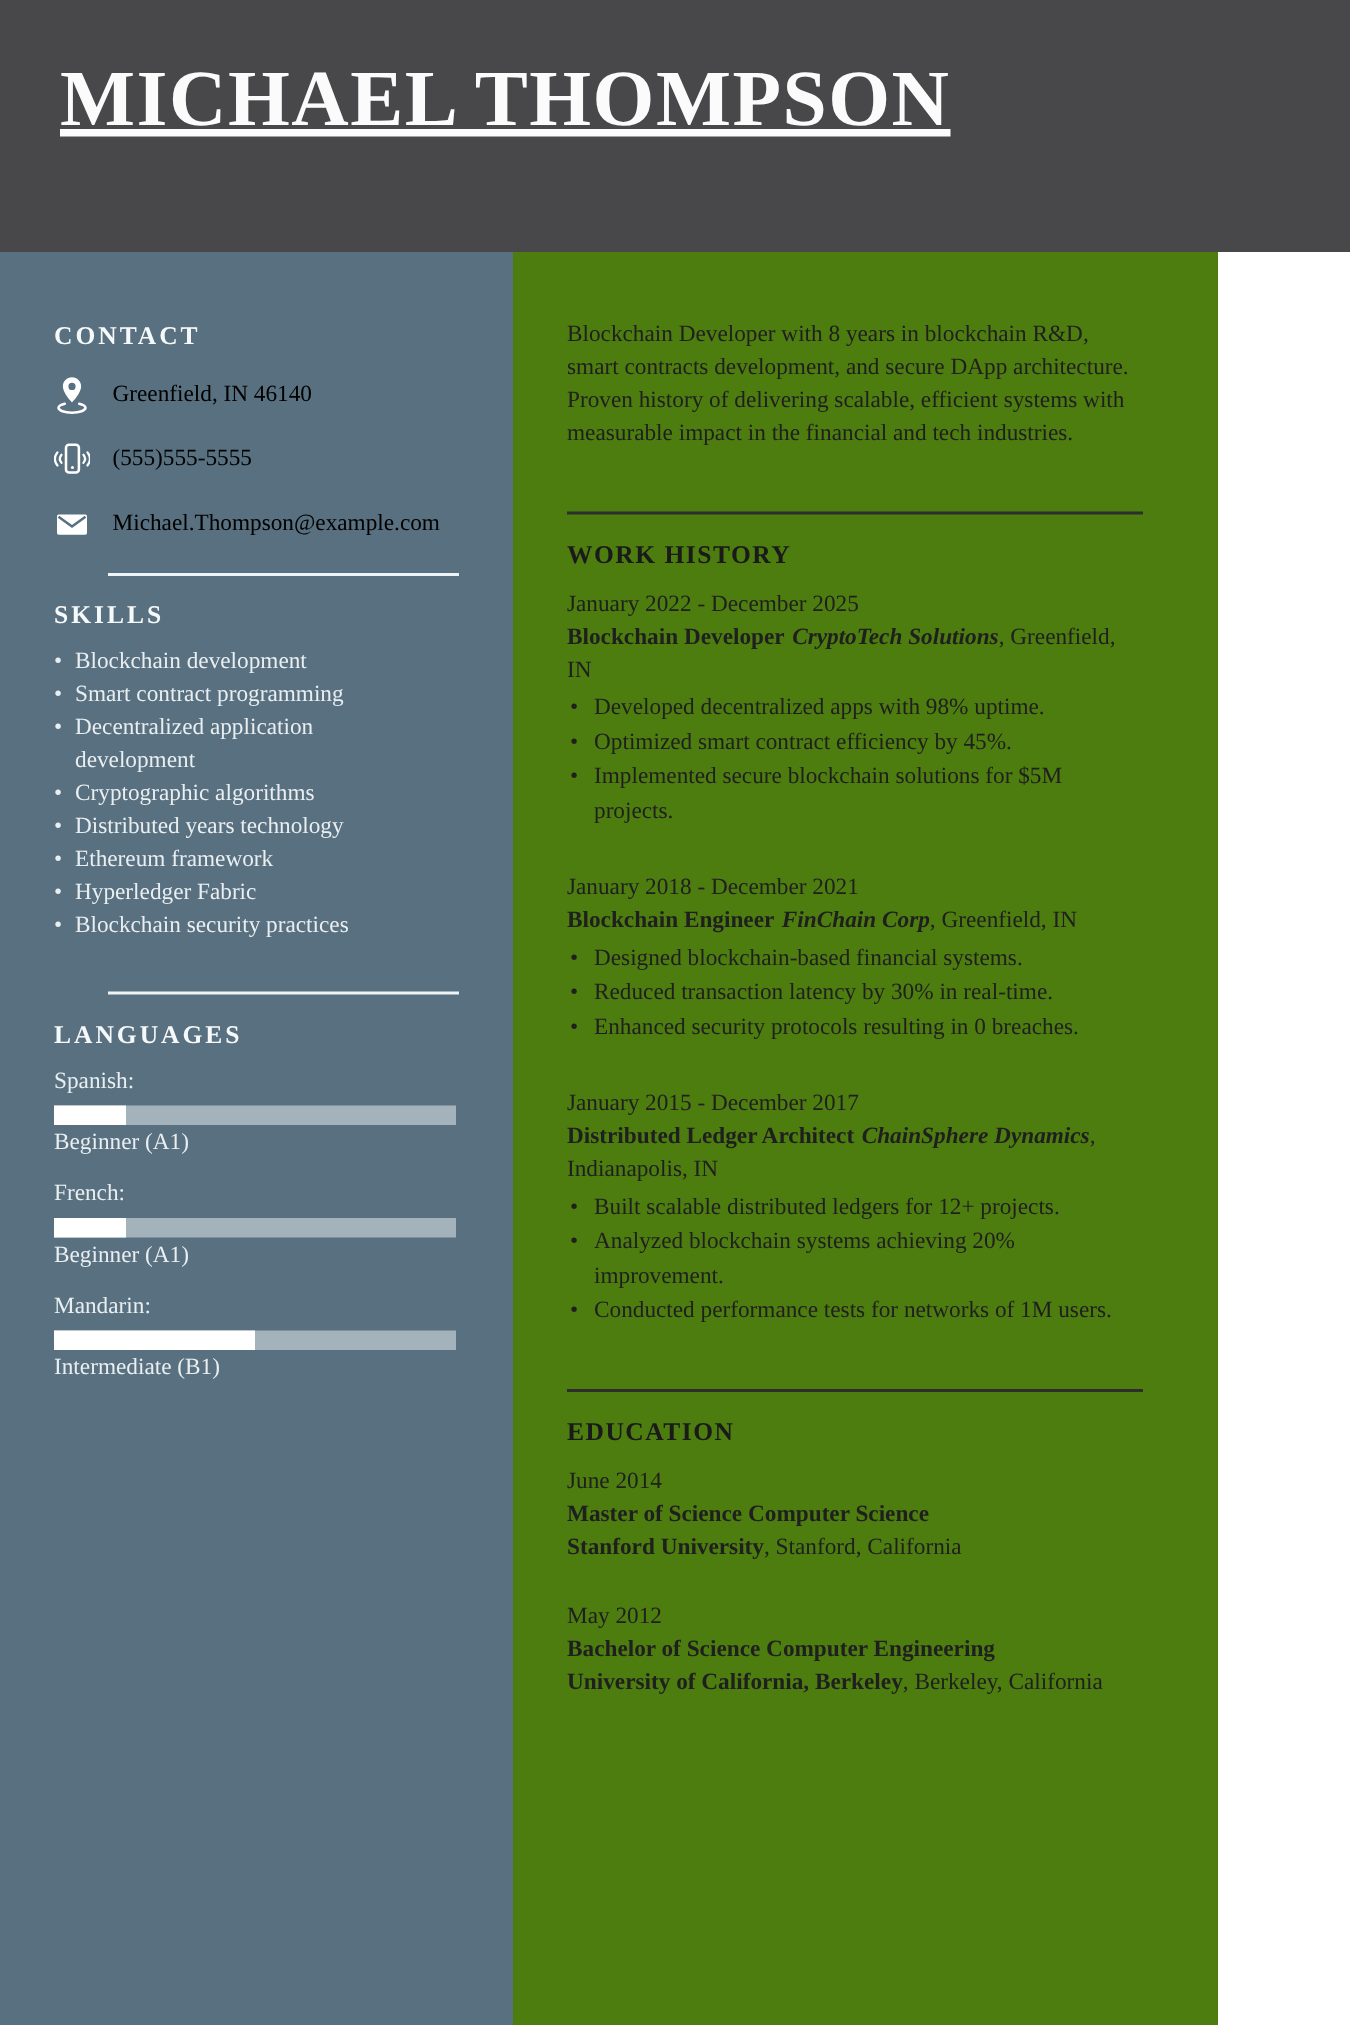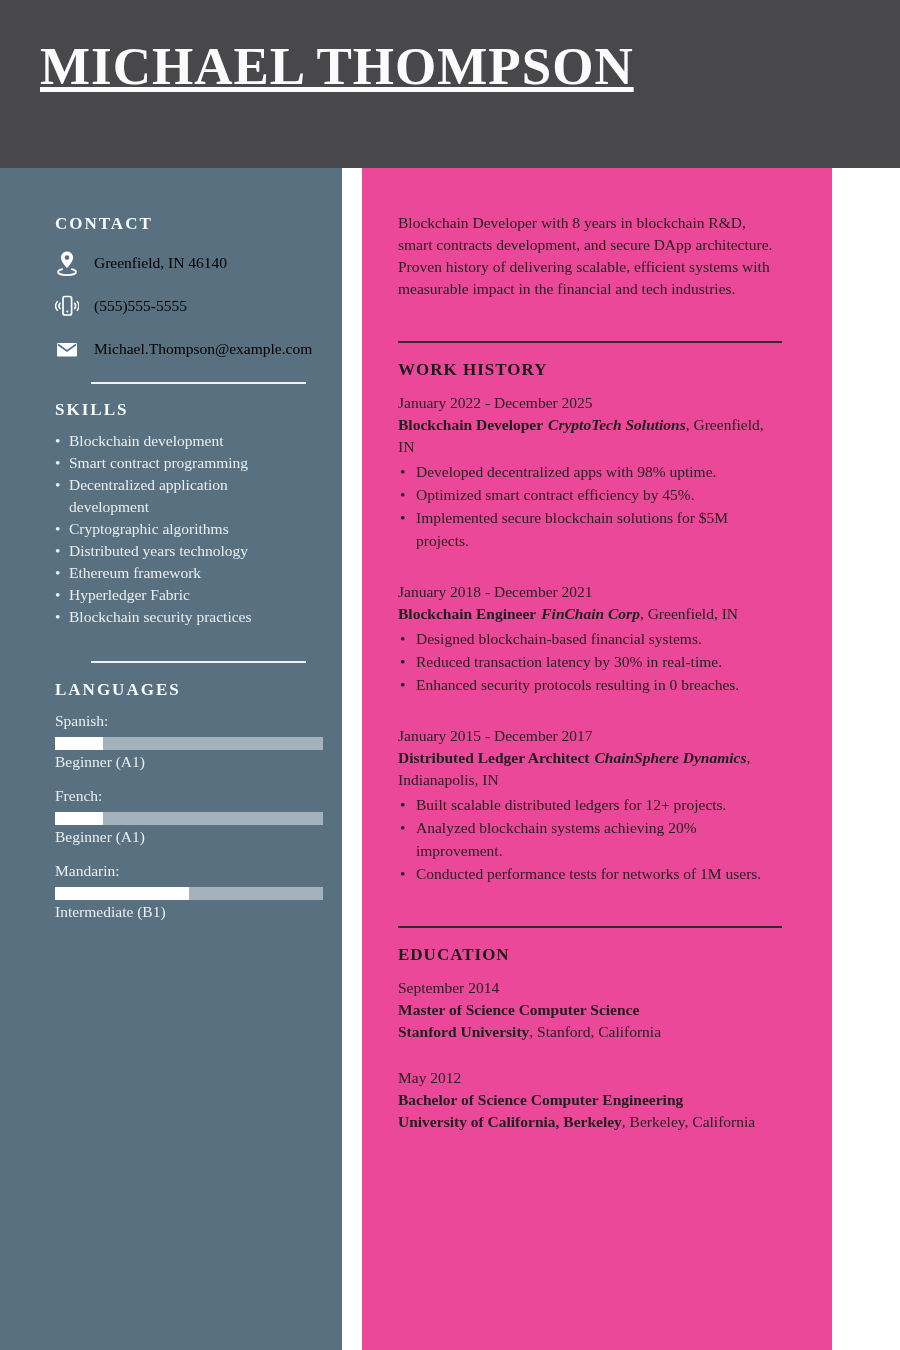--- a/index.html
+++ b/index.html
@@ -29,27 +29,26 @@
     text-decoration: underline;
   }
   
   .sidebar {
     position: absolute;
     top: 168px; left: 0;
     width: 342px; height: 1182px;
     background: #58707f;
     color: #e9eef1;
     font-size: 15.5px;
-    padding-left: 19px;
   }
   .main-column {
     position: absolute;
-    top: 168px; left: 362px;
+    top: 168px; left: 342px;
     width: 470px; height: 1182px;
-    background: #ec4899;
+    background: #4d7c0f;
     color: #1f1f1f;
     font-size: 15.5px;
   }
   
   .side-heading {
     font-size: 17px;
     font-weight: 700;
     letter-spacing: 2px;
     color: #f6f9fa;
   }
@@ -277,21 +276,21 @@
           </div>
         </div>
       </div>
 
       <div class="section-divider"></div>
 
       <div class="education-section">
         <div class="main-heading">EDUCATION</div>
 
         <div class="job-entry">
-          <div class="edu-date">September 2014</div>
+          <div class="edu-date">June 2014</div>
           <div class="edu-degree">Master of Science Computer Science</div>
           <div class="edu-school-line"><span class="edu-school">Stanford University</span><span class="edu-location">, Stanford, California</span></div>
         </div>
 
         <div class="job-entry">
           <div class="edu-date">May 2012</div>
           <div class="edu-degree">Bachelor of Science Computer Engineering</div>
           <div class="edu-school-line"><span class="edu-school">University of California, Berkeley</span><span class="edu-location">, Berkeley, California</span></div>
         </div>
       </div>

